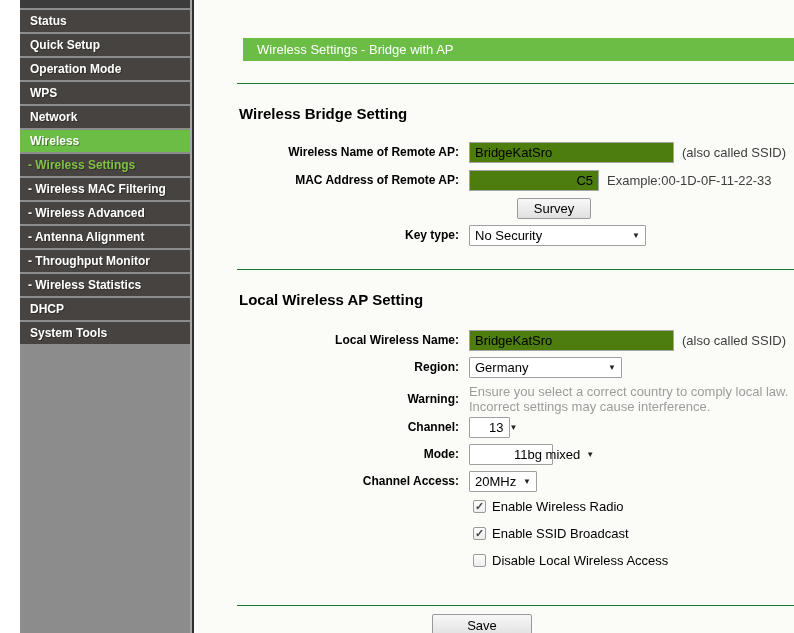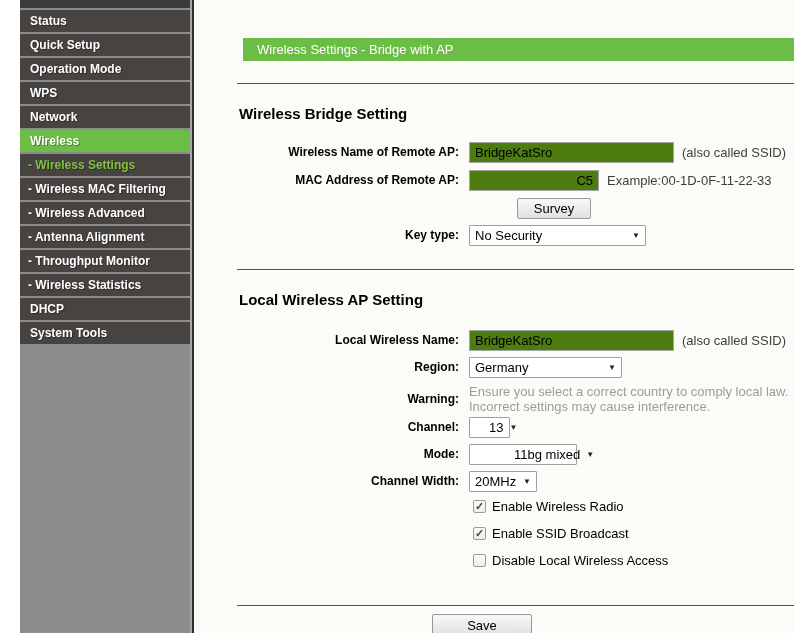--- a/index.html
+++ b/index.html
@@ -43,21 +43,21 @@
   .w205 { width:205px; }
   .w130 { width:130px; text-align:right; }
   .note { margin-left:8px; font-size:13px; color:#3e3e3e; white-space:nowrap; }
 
   .select { height:21px; border:1px solid #a0a0a0; background:#fff;
             border-radius:1px; display:flex; align-items:center;
             justify-content:space-between; padding:0 5px; cursor:default; }
   .select .val { font-size:13px; color:#000; white-space:nowrap; }
   .select .arrow { font-size:8px; color:#222; margin-left:6px; }
   .sel-207 { width:177px; } .sel-153 { width:153px; } .sel-41 { width:41px;padding-left:19px; }
-  .sel-100 { width:108px;padding-left:44px; } .sel-68 { width:68px; }
+  .sel-100 { width:84px;padding-left:44px; } .sel-68 { width:68px; }
 
   .btn { border:1px solid #999; border-radius:2px; color:#000; font-size:13px;
          font-family:"Liberation Sans", sans-serif; cursor:pointer;
          background:linear-gradient(#f8f8f8,#e0e0e0);margin-left:48px; }
   .btn-survey { width:74px; height:21px; }
   .btn-save { width:100px; height:23px; margin-left:238px; }
 
   .warn-row { align-items:center; }
   .warning-text { font-size:13px; color:#9c9c9c; line-height:15px; }
 
@@ -192,21 +192,21 @@
       <div class="lbl">Mode:</div>
       <div class="ctl">
         <div class="select sel-100">
           <span class="val">11bg mixed</span>
           <span class="arrow">▼</span>
         </div>
       </div>
     </div>
 
     <div class="row mt5">
-      <div class="lbl">Channel Width:</div>
+      <div class="lbl">Channel Access:</div>
       <div class="ctl">
         <div class="select sel-68">
           <span class="val">20MHz</span>
           <span class="arrow">▼</span>
         </div>
       </div>
     </div>
 
     <div class="cb-row mt7">
       <span class="cb checked">

